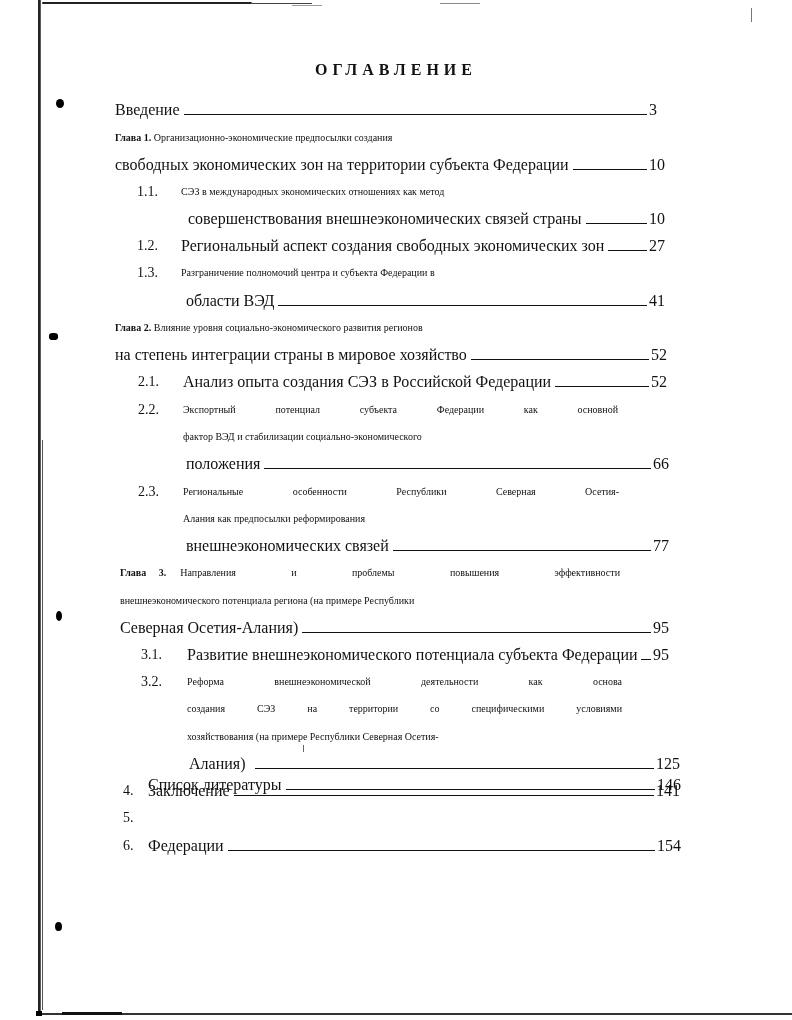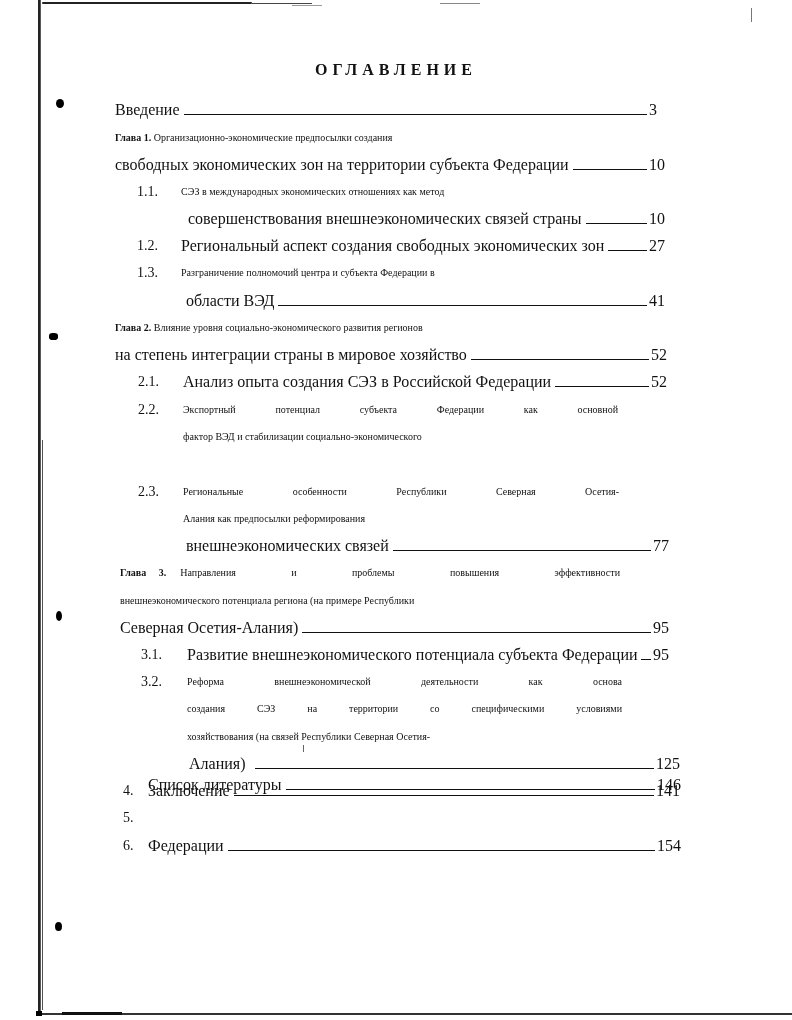--- a/index.html
+++ b/index.html
@@ -112,20 +112,25 @@
   <div class="num" style="left:138px; top:373px;">2.1.</div>
   <div class="leader" style="left:183px; top:373px; width:484px;">
     <span class="txt">Анализ опыта создания СЭЗ в Российской Федерации</span>
     <span class="fill"></span>
     <span class="pg">52</span>
   </div>
 
   <div class="num" style="left:138px; top:401px;">2.2.</div>
   <div class="line justify" style="left:183px; top:401px; width:435px;">Экспортный потенциал субъекта Федерации как основной</div>
   <div class="line" style="left:183px; top:428px;">фактор ВЭД и стабилизации социально-экономического</div>
+  <div class="leader" style="left:186px; top:455px; width:483px;">
+    <span class="txt">положения</span>
+    <span class="fill"></span>
+    <span class="pg">66</span>
+  </div>
 
   <div class="num" style="left:138px; top:483px;">2.3.</div>
   <div class="line justify" style="left:183px; top:483px; width:436px;">Региональные особенности Республики Северная Осетия-</div>
   <div class="line" style="left:183px; top:510px;">Алания как предпосылки реформирования</div>
   <div class="leader" style="left:186px; top:537px; width:483px;">
     <span class="txt">внешнеэкономических связей</span>
     <span class="fill"></span>
     <span class="pg">77</span>
   </div>
 
@@ -143,21 +148,21 @@
   <div class="num" style="left:141px; top:646px;">3.1.</div>
   <div class="leader" style="left:187px; top:646px; width:482px;">
     <span class="txt">Развитие внешнеэкономического потенциала субъекта Федерации</span>
     <span class="fill" style="margin-left:3px;"></span>
     <span class="pg">95</span>
   </div>
 
   <div class="num" style="left:141px; top:673px;">3.2.</div>
   <div class="line justify" style="left:187px; top:673px; width:435px;">Реформа внешнеэкономической деятельности как основа</div>
   <div class="line justify" style="left:187px; top:700px; width:435px;">создания СЭЗ на территории со специфическими условиями</div>
-  <div class="line" style="left:187px; top:728px;">хозяйствования (на связей Республики Северная Осетия-</div>
+  <div class="line" style="left:187px; top:728px;">хозяйствования (на примере Республики Северная Осетия-</div>
   <div class="leader" style="left:189px; top:755px; width:491px;">
     <span class="txt">Алания)</span>
     <span class="fill" style="margin-left:10px;"></span>
     <span class="pg">125</span>
   </div>
 
   <div class="num" style="left:123px; top:782px;">4.</div>
   <div class="leader" style="left:148px; top:782px; width:532px;">
     <span class="txt">Заключение</span>
     <span class="fill"></span>

